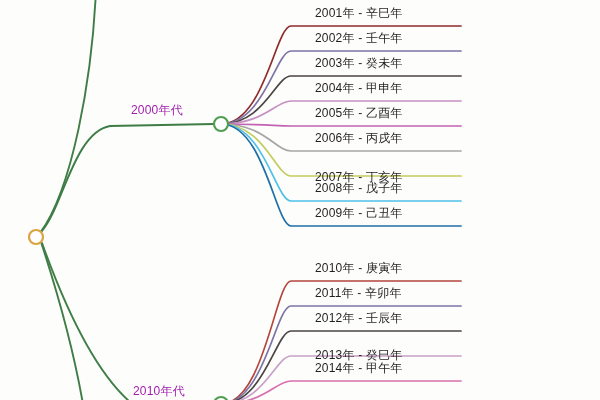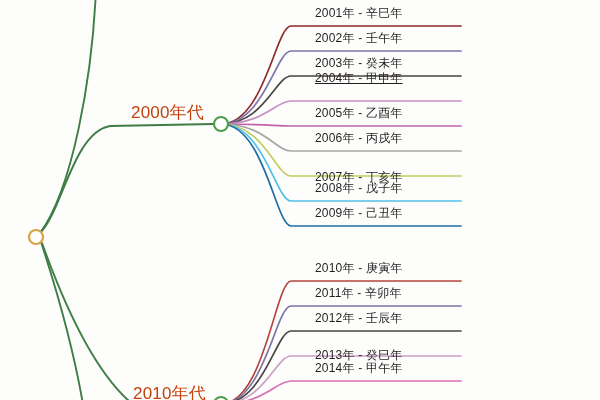--- a/index.html
+++ b/index.html
@@ -24,22 +24,22 @@
   .leaf-label {
     position: absolute;
     font-size: 12px;
     color: #231f20;
     white-space: nowrap;
     letter-spacing: 0.2px;
     line-height: 1;
   }
   .branch-label {
     position: absolute;
-    font-size: 17px;
-    color: #c2410c;
+    font-size: 12px;
+    color: #a21caf;
     white-space: nowrap;
     letter-spacing: 0.2px;
     line-height: 1;
   }
 </style>
 </head>
 <body>
 
 <svg id="mindmap" viewBox="0 0 600 400">
     <path d="M 40 233 C 72 190, 92 80, 96 -10" fill="none" stroke="#3f7d46" stroke-width="1.9" stroke-linecap="round"></path>
@@ -63,21 +63,21 @@
     <path d="M 221 404 C 264.4 404, 275.6 381, 291 381 L 461 381" fill="none" stroke="#d86fae" stroke-width="1.7" stroke-linecap="round"></path>
     <circle cx="221" cy="404" r="7" fill="#ffffff" stroke="#4f9d4f" stroke-width="2.1"></circle>
     <circle cx="36" cy="237" r="7" fill="#ffffff" stroke="#d9a441" stroke-width="2.2"></circle>
   </svg>
 
 <div id="labels">
     <div class="branch-label" style="left: 131px; top: 104px;">2000年代</div>
     <div class="leaf-label" style="left: 315px; top: 7px;">2001年 - 辛巳年</div>
     <div class="leaf-label" style="left: 315px; top: 32px;">2002年 - 壬午年</div>
     <div class="leaf-label" style="left: 315px; top: 57px;">2003年 - 癸未年</div>
-    <div class="leaf-label" style="left: 315px; top: 72px; text-decoration: underline;">2004年 - 甲申年</div>
+    <div class="leaf-label" style="left: 315px; top: 82px;">2004年 - 甲申年</div>
     <div class="leaf-label" style="left: 315px; top: 107px; text-align: right;">2005年 - 乙酉年</div>
     <div class="leaf-label" style="left: 315px; top: 132px;">2006年 - 丙戌年</div>
     <div class="leaf-label" style="left: 315px; top: 171px;">2007年 - 丁亥年</div>
     <div class="leaf-label" style="left: 315px; top: 182px;">2008年 - 戊子年</div>
     <div class="leaf-label" style="left: 315px; top: 207px;">2009年 - 己丑年</div>
     <div class="branch-label" style="left: 133px; top: 385px;">2010年代</div>
     <div class="leaf-label" style="left: 315px; top: 262px;">2010年 - 庚寅年</div>
     <div class="leaf-label" style="left: 315px; top: 287px;">2011年 - 辛卯年</div>
     <div class="leaf-label" style="left: 315px; top: 312px;">2012年 - 壬辰年</div>
     <div class="leaf-label" style="left: 315px; top: 349px;">2013年 - 癸巳年</div>

